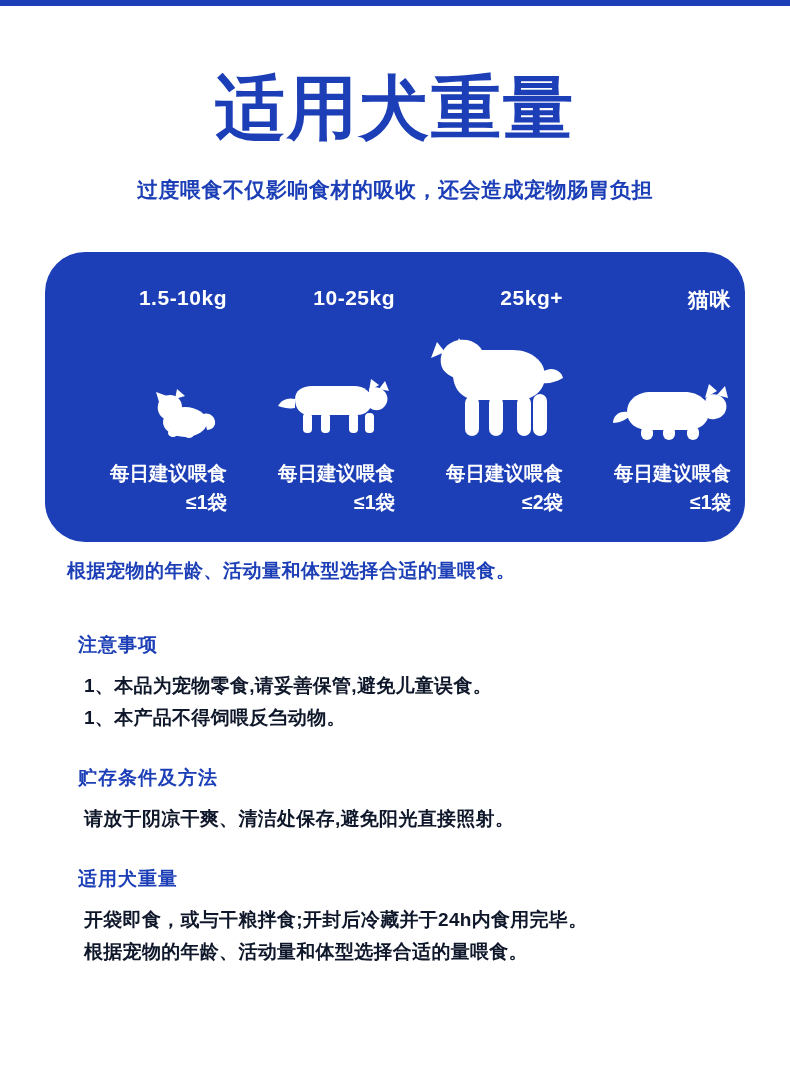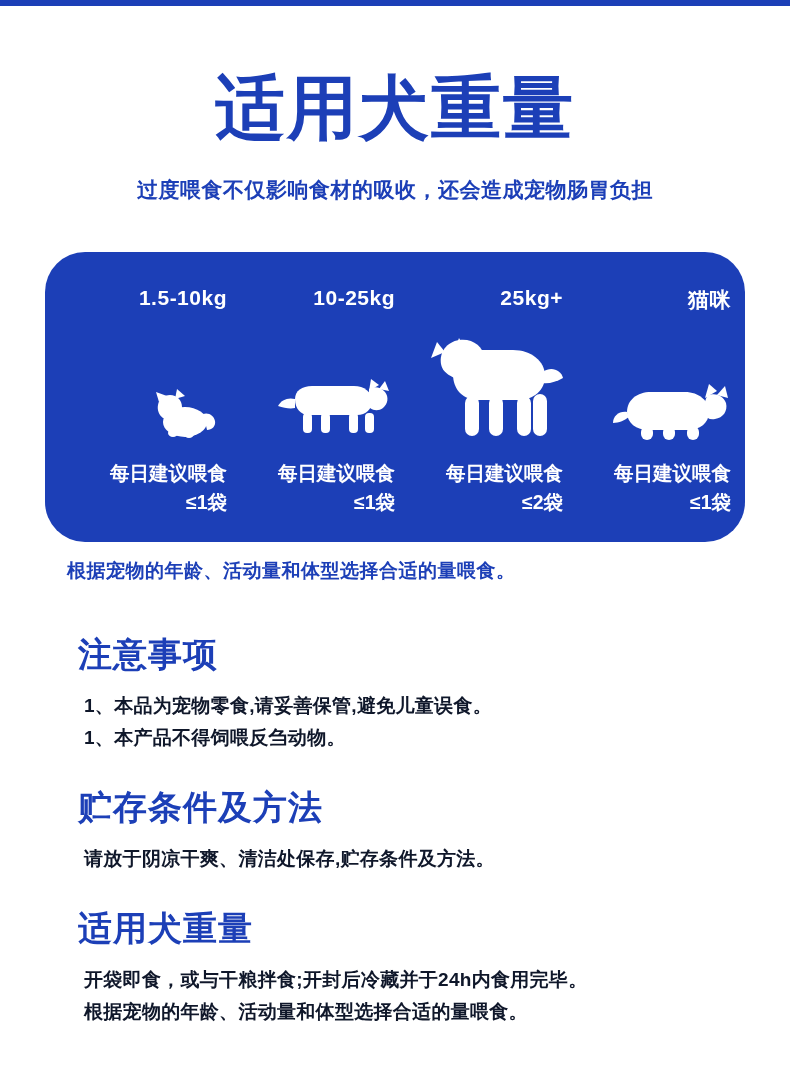--- a/index.html
+++ b/index.html
@@ -105,21 +105,21 @@
   }
 
   
   .sections {
     margin: 48px 0 0 0;
     padding-left: 78px;
     padding-right: 40px;
   }
   .section { margin-bottom: 30px; }
   .section-title {
-    font-size: 34px;
+    font-size: 19px;
     font-weight: 700;
     color: #1c3fb7;
     letter-spacing: 1px;
     margin-bottom: 12px;
   }
   .section-line {
     font-size: 19px;
     font-weight: 700;
     color: #0f172a;
     line-height: 1.72;
@@ -243,21 +243,21 @@
   <div class="sections">
 
     <div class="section">
       <div class="section-title">注意事项</div>
       <div class="section-line indent">1、本品为宠物零食,请妥善保管,避免儿童误食。</div>
       <div class="section-line indent">1、本产品不得饲喂反刍动物。</div>
     </div>
 
     <div class="section">
       <div class="section-title">贮存条件及方法</div>
-      <div class="section-line indent">请放于阴凉干爽、清洁处保存,贮存条件及方法。</div>
+      <div class="section-line indent">请放于阴凉干爽、清洁处保存,避免阳光直接照射。</div>
     </div>
 
     <div class="section">
       <div class="section-title">适用犬重量</div>
       <div class="section-line indent">开袋即食，或与干粮拌食;开封后冷藏并于24h内食用完毕。</div>
       <div class="section-line indent">根据宠物的年龄、活动量和体型选择合适的量喂食。</div>
     </div>
 
   </div>
 

